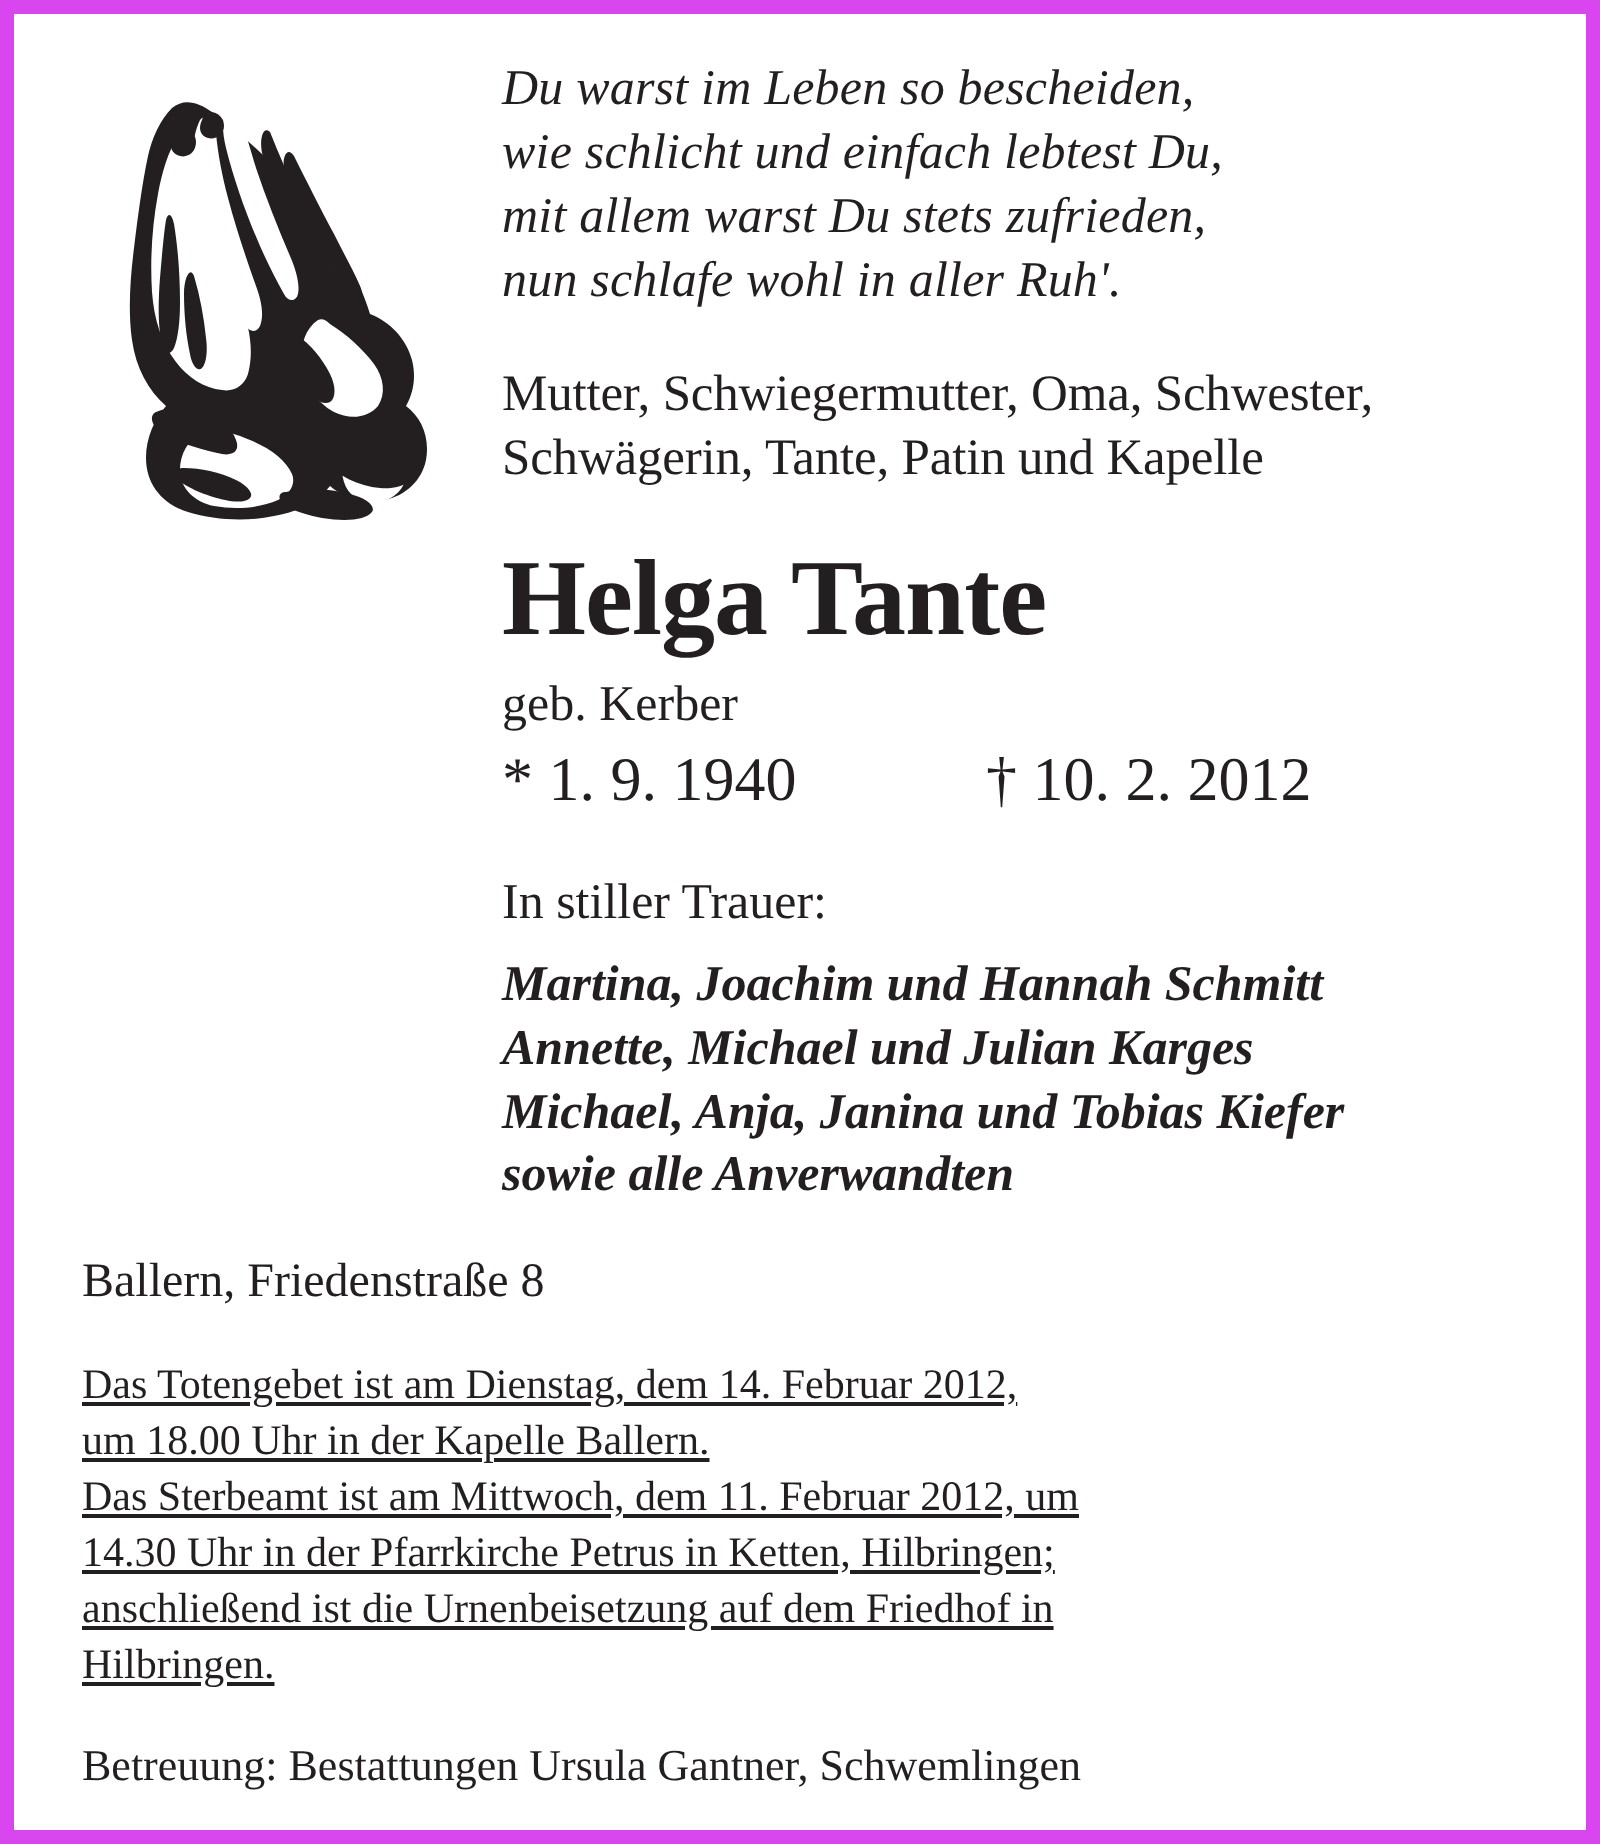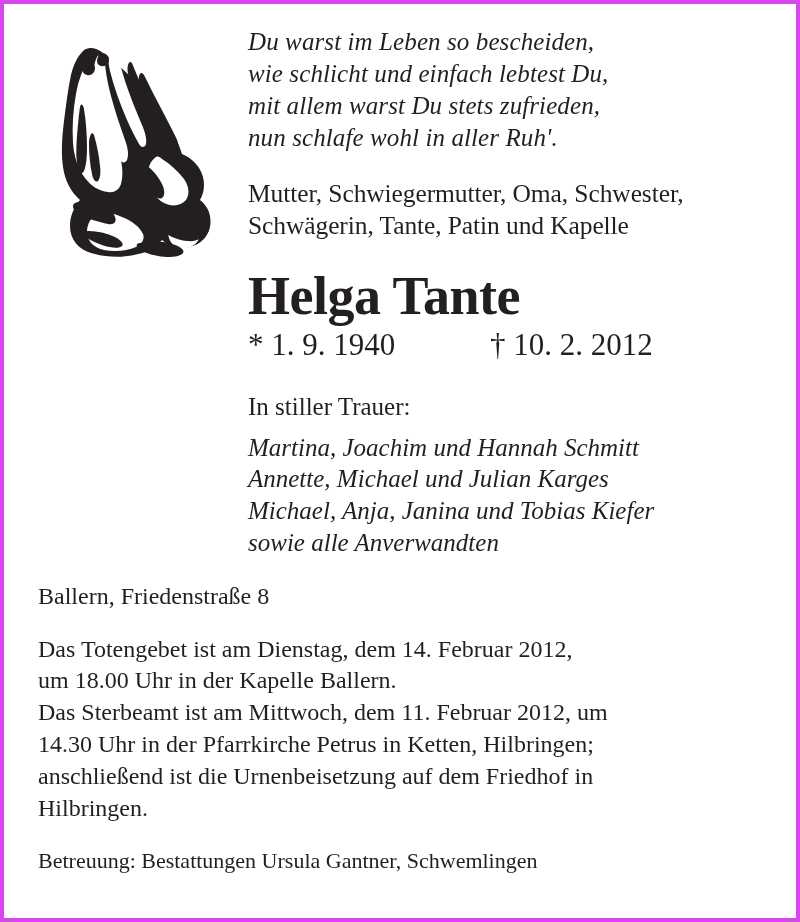--- a/index.html
+++ b/index.html
@@ -14,21 +14,21 @@
     color: #231f20;
     overflow: hidden;
   }
 
   .notice {
     position: relative;
     box-sizing: border-box;
     width: 800px;
     height: 922px;
     background: #6d28d9;
-    border: 4px solid #d946ef;
+    border: 7px solid #d946ef;
   }
 
   .page {
     position: relative;
     box-sizing: border-box;
     width: 100%;
     height: 100%;
     background: #ffffff;
     padding: 0;
   }
@@ -110,40 +110,41 @@
     padding-top: 28px;
   }
 
   .mourners {
     font-style: italic;
     font-size: 25px;
     line-height: 1.27;
     margin: 0;
     padding-top: 10px;
   }
-  .mourners div { white-space: nowrap; }
+  .mourners div { white-space: nowrap; font-weight: bold; }
 
   
   .bottom-zone {
     padding-left: 34px;
     padding-right: 22px;
     padding-top: 22px;
   }
 
   .address {
     font-size: 24px;
     line-height: 1.25;
     margin: 0;
   }
 
   .services {
-    font-size: 24px;
+    font-size: 21px;
     line-height: 1.33;
     margin: 0;
     padding-top: 23px;
+    text-decoration: underline;
   }
   .services p { margin: 0; }
 
   .care {
     font-size: 22px;
     line-height: 1.25;
     margin: 0;
     padding-top: 22px;
   }
 </style>
@@ -254,20 +255,21 @@
           <div>nun schlafe wohl in aller Ruh'.</div>
         </div>
 
         <div class="announce">
           <div>Mutter, Schwiegermutter, Oma, Schwester,</div>
           <div>Schwägerin, Tante, Patin und Kapelle</div>
         </div>
 
         <div class="name">Helga Tante</div>
 
+        <div class="maiden">geb. Kerber</div>
 
         <div class="dates">
           <span class="born">* 1. 9. 1940</span>
           <span class="died">† 10. 2. 2012</span>
         </div>
 
         <div class="mourn-label">In stiller Trauer:</div>
 
         <div class="mourners">
           <div>Martina, Joachim und Hannah Schmitt</div>

